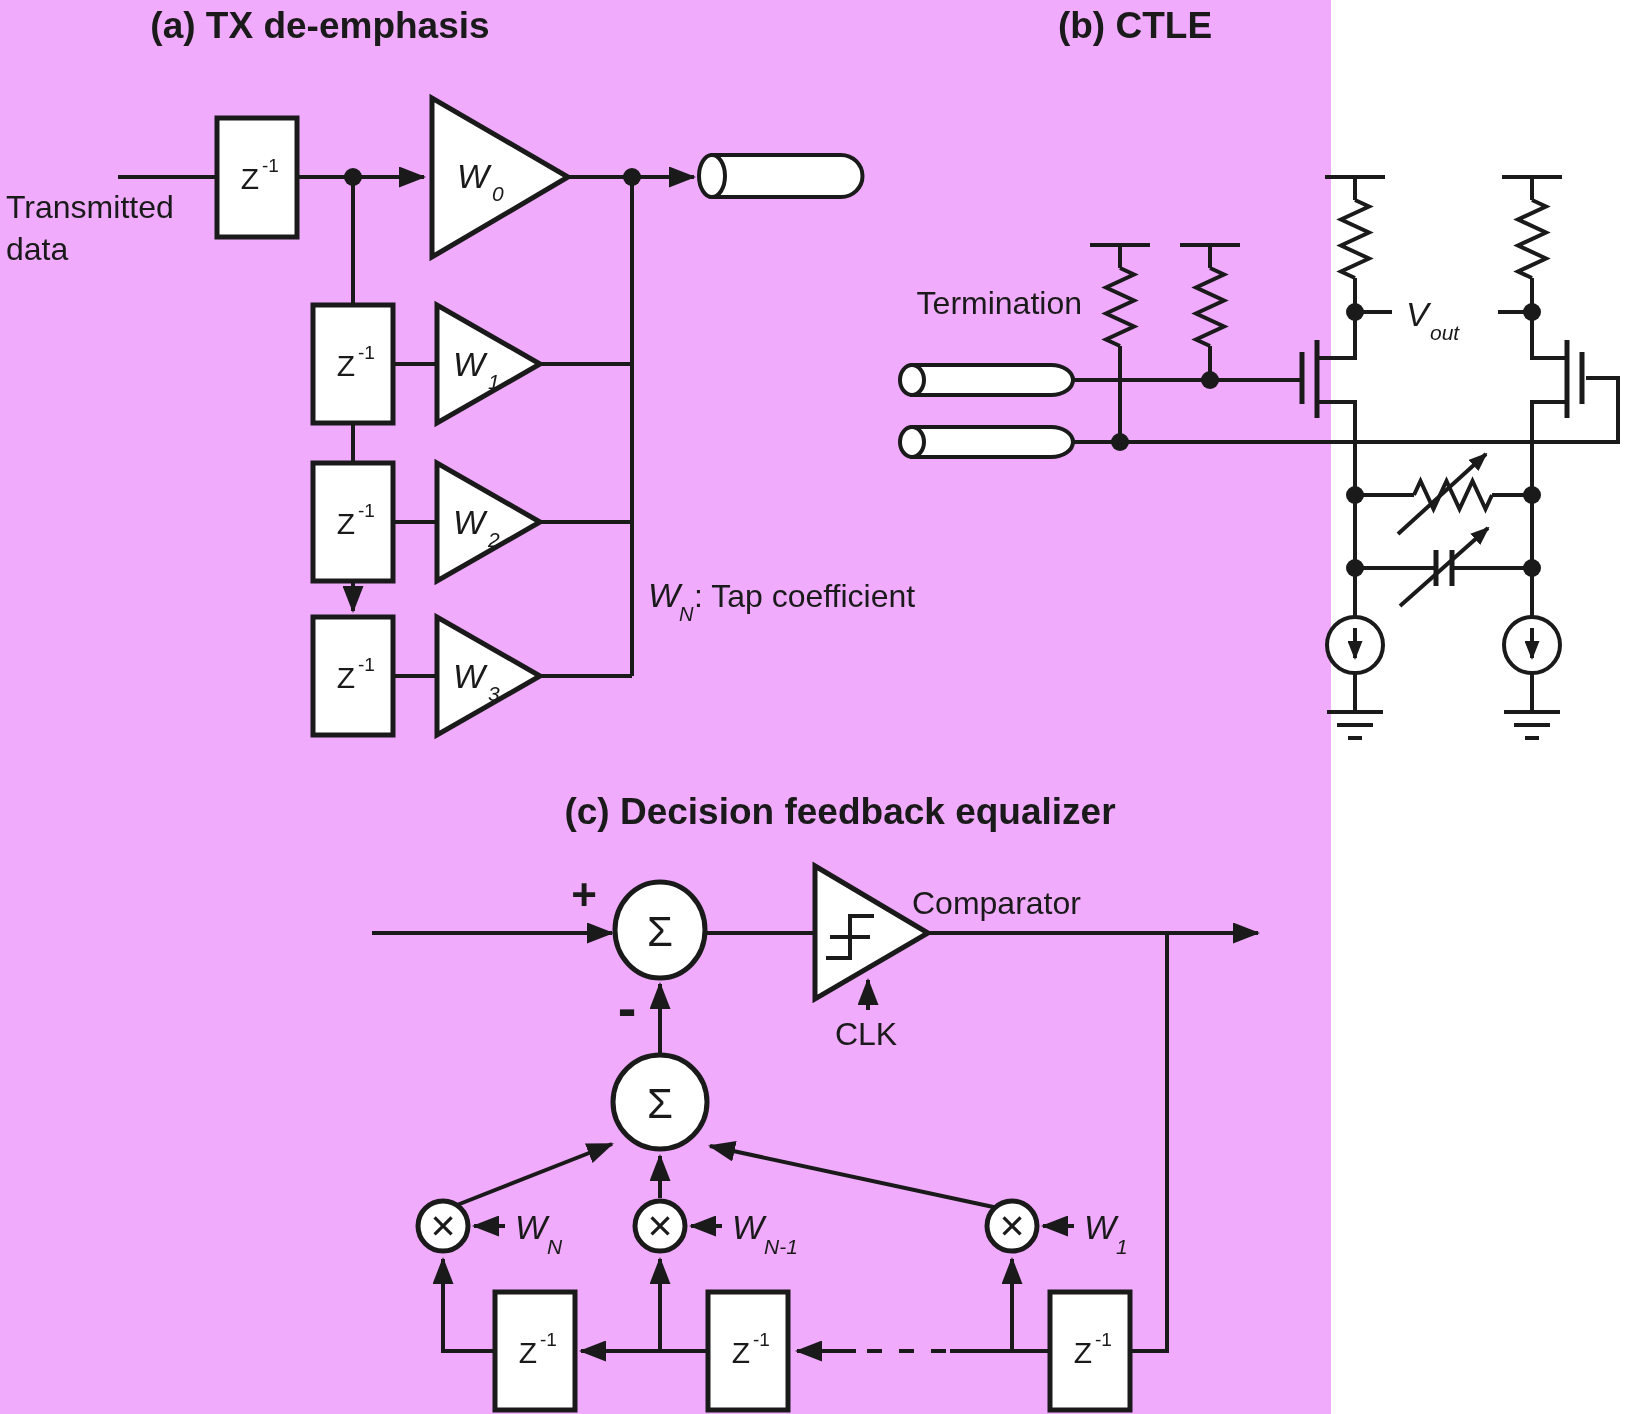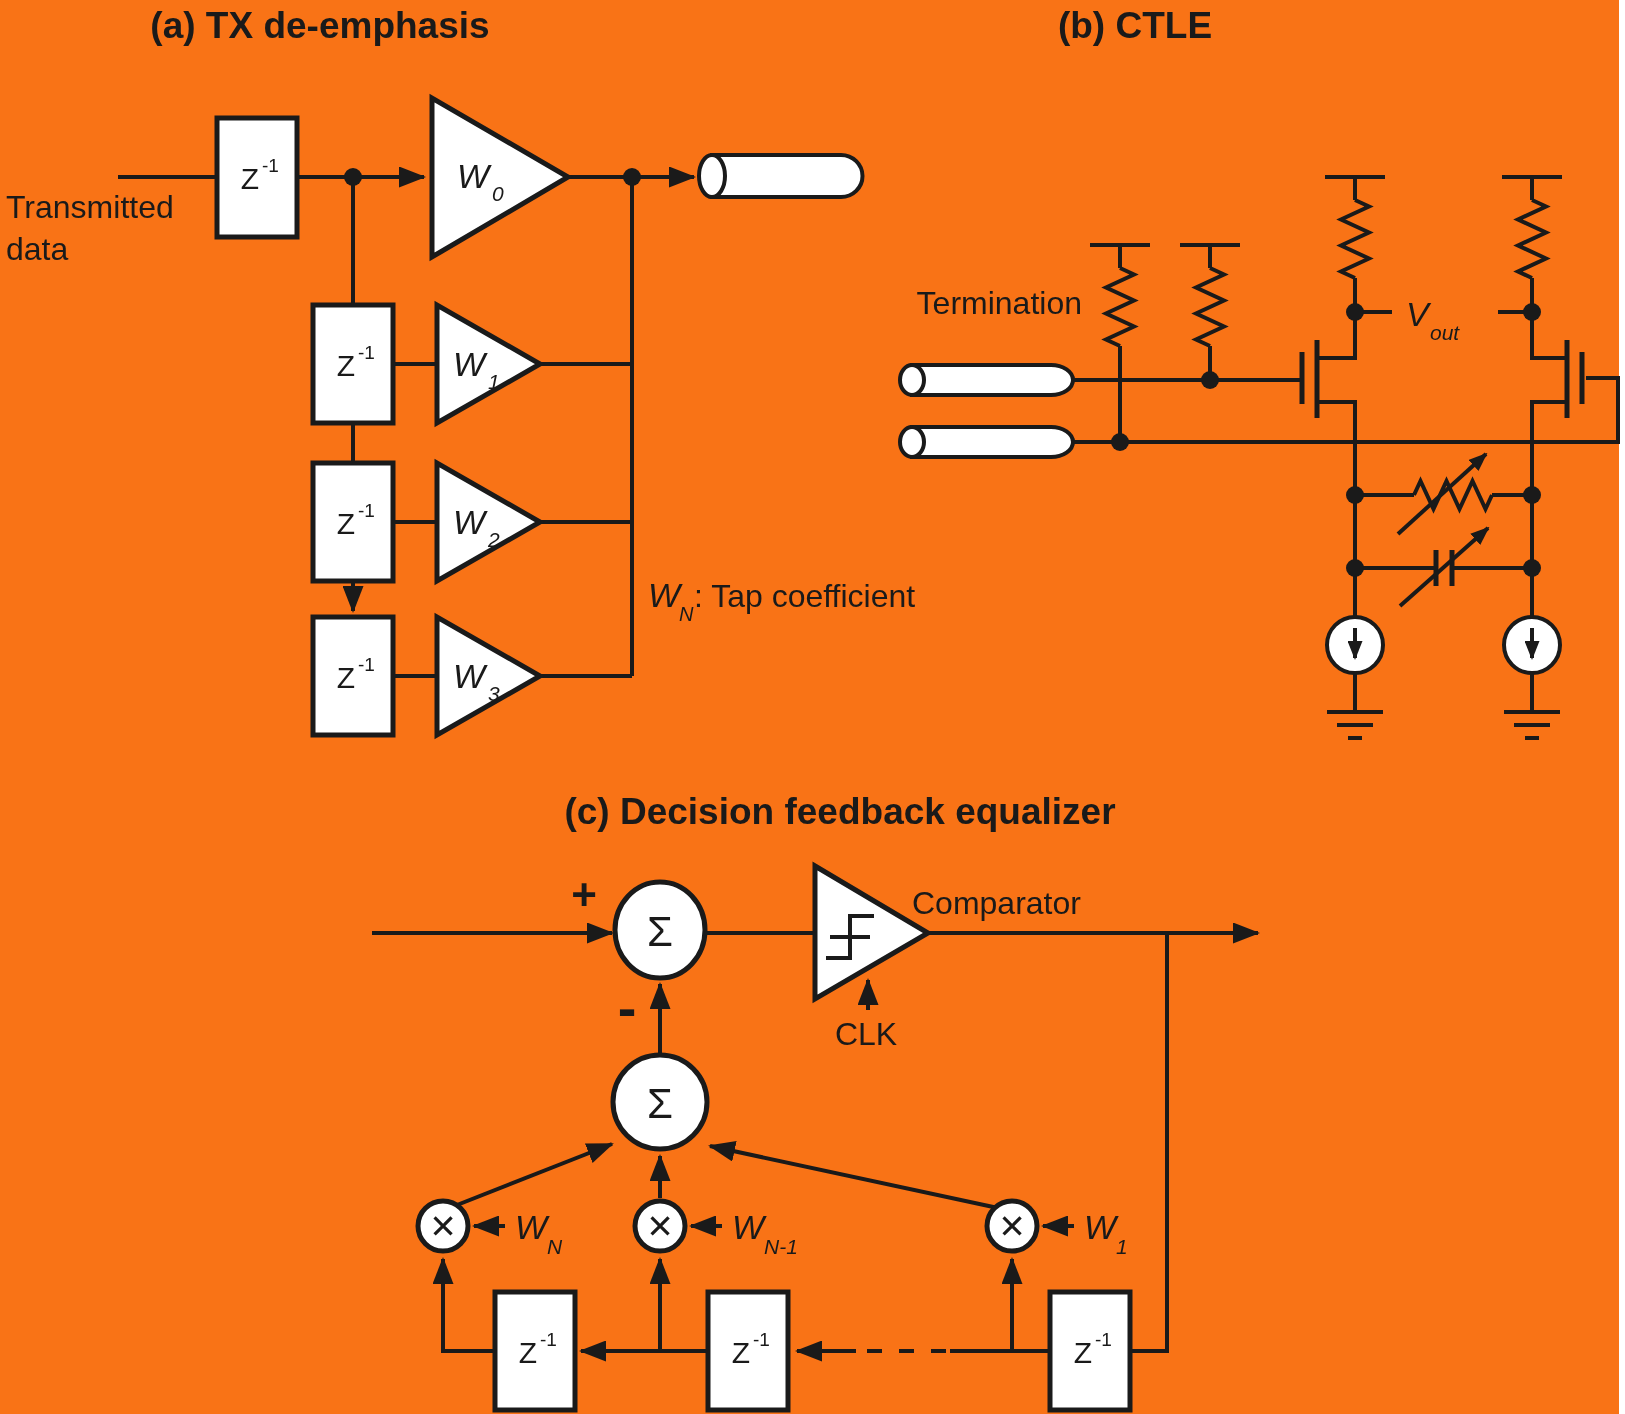--- a/index.html
+++ b/index.html
@@ -1,16 +1,16 @@
 <!DOCTYPE html>
 <html><head>
 <meta charset="utf-8">
 <style>
   html,body{margin:0;padding:0;background:#ffffff;}
-  .stage{width:1619px;height:1414px;position:relative;background:#f97316;}
+  .stage{width:1331px;height:1414px;position:relative;background:#f0abfc;}
   svg{display:block;}
   text{font-family:"Liberation Sans","DejaVu Sans",sans-serif;fill:#1a1a1a;}
   .b{font-weight:bold;}
   .i{font-style:italic;}
   .wire{stroke:#1a1a1a;stroke-width:4;fill:none;}
   .wire5{stroke:#1a1a1a;stroke-width:5;fill:none;}
   .shape{stroke:#1a1a1a;stroke-width:5;fill:#ffffff;}
   .shape4{stroke:#1a1a1a;stroke-width:4;fill:#ffffff;}
   .dot{fill:#1a1a1a;stroke:none;}
 </style>

